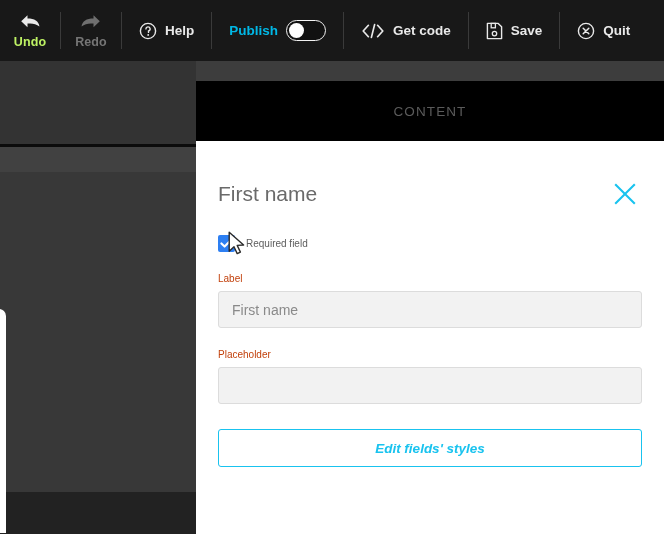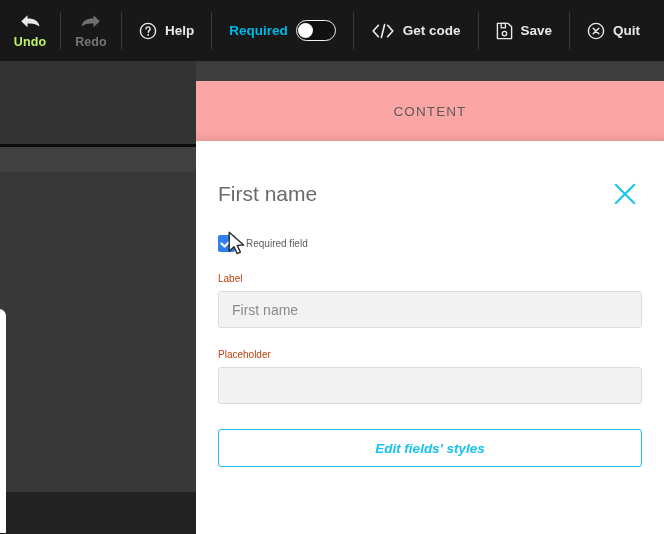--- a/index.html
+++ b/index.html
@@ -104,21 +104,21 @@
   .tabs {
     display: flex; width: 468px; height: 60px;
   }
   .tab {
     flex: 1 1 50%;
     display: flex; align-items: center; justify-content: center;
     font-size: 13.5px; letter-spacing: 1.1px;
     cursor: pointer; user-select: none;
   }
   .tab.active {
-    background: #fca5a5; color: #5b5b5b;
+    background: #000000; color: #5b5b5b;
     box-shadow: inset 0 -9px 12px -9px rgba(0,0,0,.16);
   }
   .tab.inactive {
     background: #1d1d1d; color: #d6d6d6;
   }
   .panel-body {
     padding: 10px 22px;
   }
   .panel-title-row {
     display: flex; align-items: center; justify-content: space-between;
@@ -217,21 +217,21 @@
           <path d="M6.9 6.9 a2.1 2.1 0 1 1 2.6 2.1 v1.4" fill="none" stroke="#e9e9e9" stroke-width="1.4" stroke-linecap="round"></path>
           <circle cx="9.2" cy="12.9" r="0.95" fill="#e9e9e9"></circle>
         </svg>
       </span>
       <span class="lbl">Help</span>
     </div>
 
     <div class="divider"></div>
 
     <div class="tb-row">
-      <span class="lbl cyan">Required</span>
+      <span class="lbl cyan">Publish</span>
       <span class="toggle">
         <span class="knob"></span>
       </span>
     </div>
 
     <div class="divider"></div>
 
     <div class="tb-row">
       <span>
         <svg width="24" height="16" viewBox="0 0 24 16">

